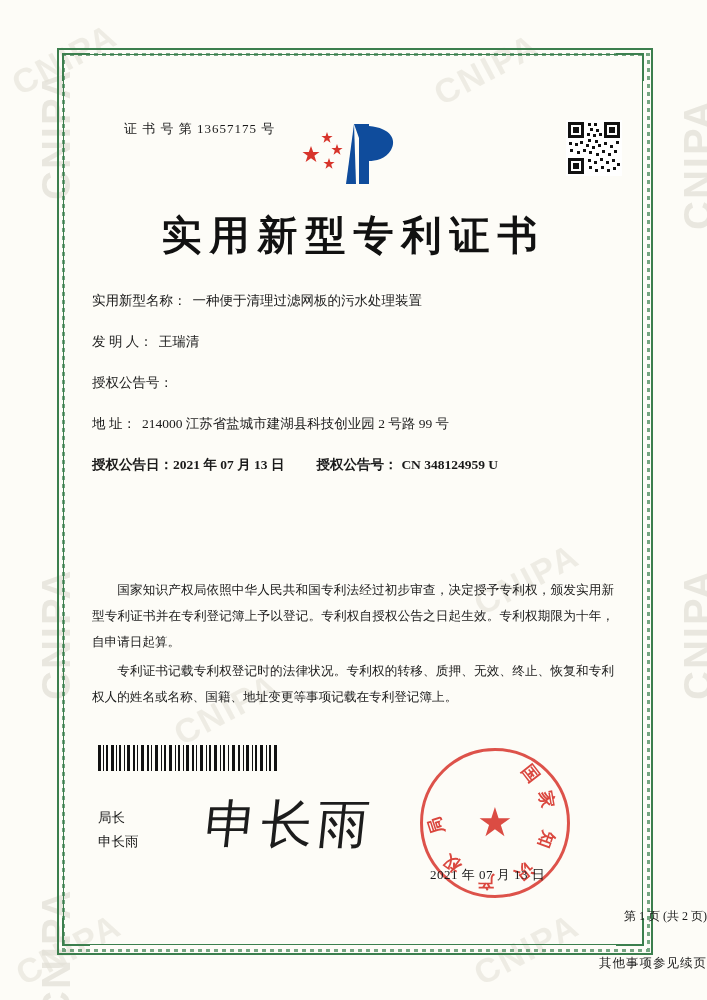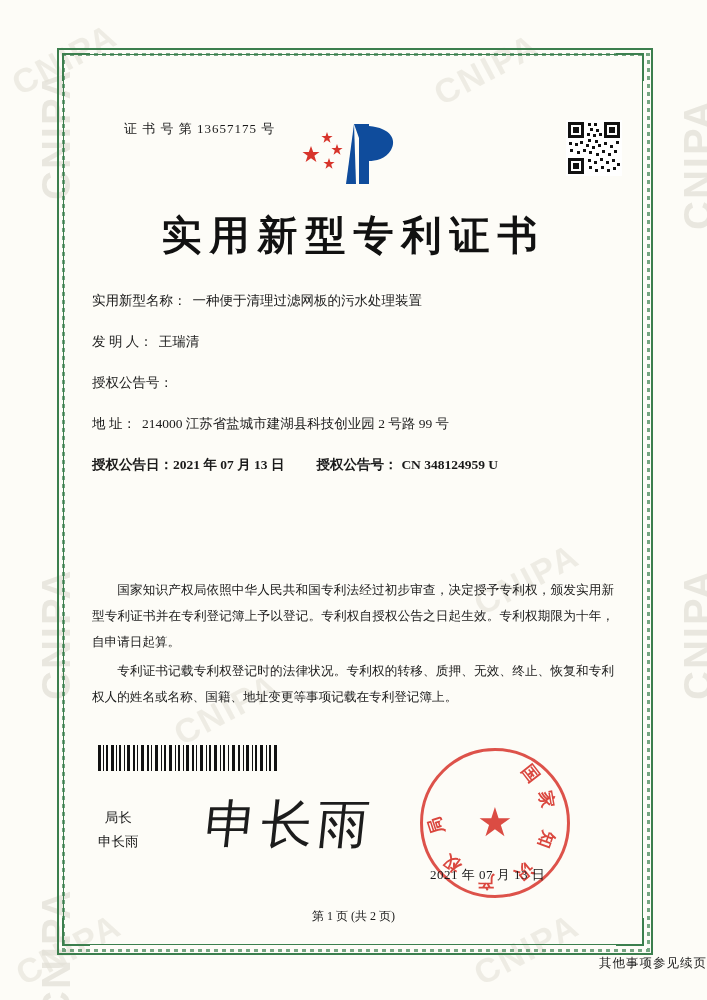--- a/index.html
+++ b/index.html
@@ -185,21 +185,20 @@
   }
 
   
   .sign-labels {
     position: absolute;
     left: 98px;
     top: 806px;
     font-size: 13.5px;
     line-height: 1.75;
     color: #1a1a1a;
-    text-align: center;
   }
   .signature {
     position: absolute;
     left: 205px;
     top: 790px;
     font-size: 52px;
     color: #1c1c1c;
     font-family: "Liberation Serif", serif;
     letter-spacing: 4px;
     transform: skewX(-6deg);
@@ -247,21 +246,21 @@
     color: #1a1a1a;
     letter-spacing: .5px;
   }
 
   
   .page-no {
     position: absolute;
     left: 0;
     right: 0;
     top: 908px;
-    text-align: center;
+    text-align: right;
     font-size: 12px;
     color: #1a1a1a;
   }
   .footnote {
     position: absolute;
     left: 0;
     right: 0;
     top: 955px;
     text-align: right;
     font-size: 12.5px;

